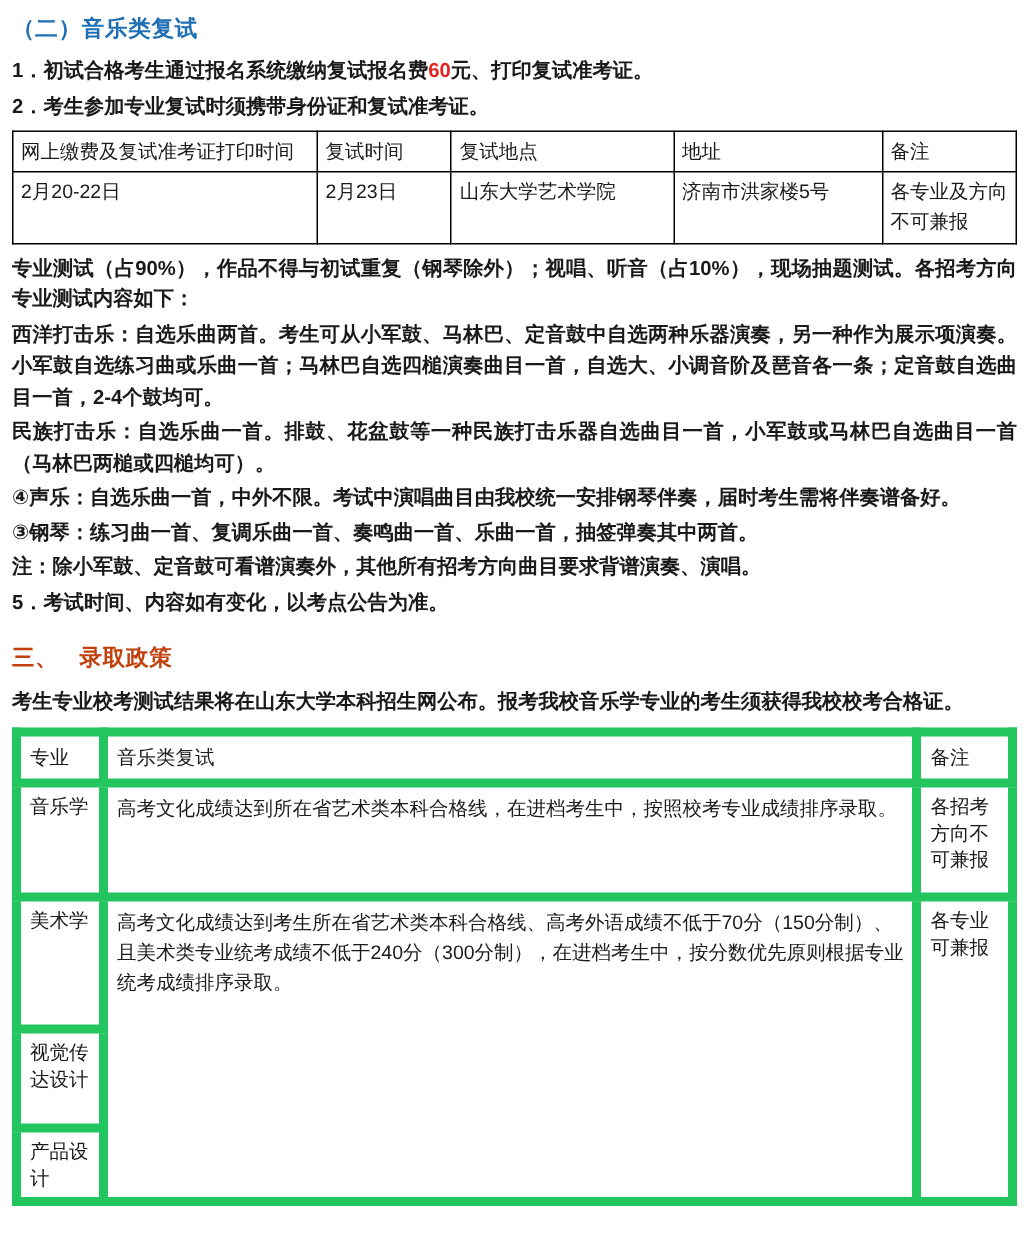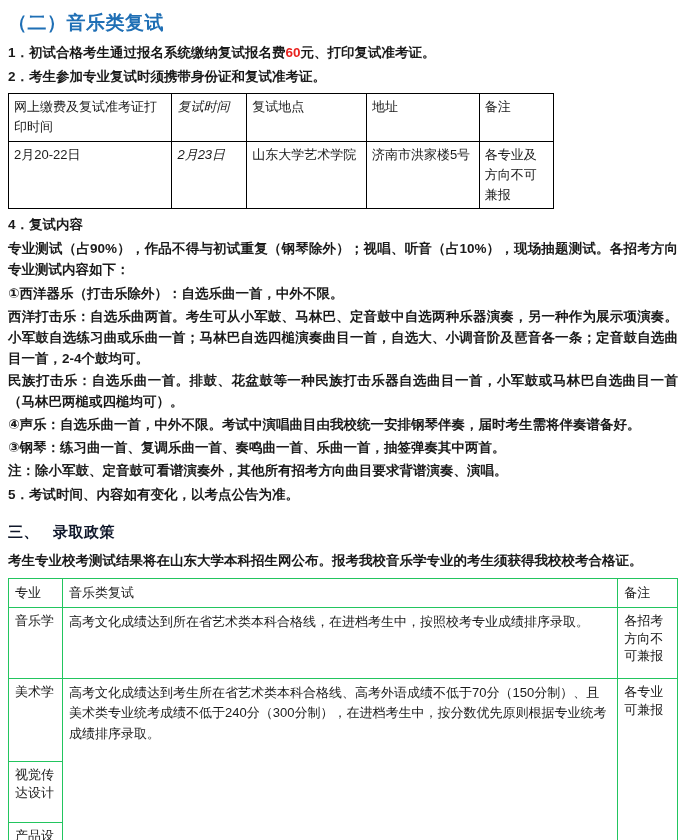--- a/index.html
+++ b/index.html
@@ -17,26 +17,26 @@
     overflow: hidden;
   }
   .page {
     width: 686px;
     padding: 6px 8px 0 8px;
     box-sizing: border-box;
   }
   .section-heading {
     color: #1f6fb5;
     font-weight: bold;
-    font-size: 19px;
+    font-size: 15px;
     margin: 2px 0 6px 0;
     letter-spacing: 0.5px;
   }
   .section-heading-2 {
-    color: #0f172a;
+    color: #c2410c;
     font-weight: bold;
     font-size: 15px;
     margin: 14px 0 8px 0;
     letter-spacing: 0.5px;
   }
   .heading-sep {
     display: inline-block;
     width: 14px;
   }
   .para {
@@ -54,46 +54,46 @@
   .bold {
     font-weight: bold;
   }
   .indent-para {
     margin: 2px 0;
     text-align: justify;
     text-indent: 0;
   }
   table.grid {
     border-collapse: collapse;
-    width: 546px;
+    width: 670px;
     margin: 5px 0 6px 0;
     font-size: 13px;
     padding-left: 22px;
   }
   table.grid td, table.grid th {
     border: 1px solid #000000;
     padding: 3px 5px;
     text-align: left;
     vertical-align: top;
     font-weight: normal;
   }
   .t1-c1 { width: 210px; }
-  .t1-c2 { width: 85px; font-style: italic; }
+  .t1-c2 { width: 85px; }
   .t1-c3 { width: 150px; }
   .t1-c4 { width: 140px; }
   .t1-c5 { width: 85px; }
 
   table.policy {
     border-collapse: collapse;
     width: 670px;
     margin: 6px 0 0 0;
     font-size: 13px;
   }
   table.policy td {
-    border: 1px solid #22c55e;
+    border: 6px solid #22c55e;
     padding: 4px 6px;
     vertical-align: top;
   }
   .p-c1 { width: 42px; }
   .p-c2 { width: 560px; }
   .p-c3 { width: 48px; }
   .p-major {
     line-height: 1.35;
   }
   .p-note {
@@ -135,29 +135,23 @@
       <tr>
         <td class="t1-c1">2月20-22日</td>
         <td class="t1-c2">2月23日</td>
         <td class="t1-c3">山东大学艺术学院</td>
         <td class="t1-c4">济南市洪家楼5号</td>
         <td class="t1-c5">各专业及方向不可兼报</td>
       </tr>
     </tbody>
   </table>
 
-  <div class="num-item">
-    <span>4．</span><span>复试内容</span>
-  </div>
 
   <div class="para bold">专业测试（占90%），作品不得与初试重复（钢琴除外）；视唱、听音（占10%），现场抽题测试。各招考方向专业测试内容如下：</div>
 
-  <div class="indent-para bold">
-    <span class="circ">①</span><span>西洋器乐（打击乐除外）：</span><span>自选乐曲一首，中外不限。</span>
-  </div>
   <div class="indent-para bold">西洋打击乐：自选乐曲两首。考生可从小军鼓、马林巴、定音鼓中自选两种乐器演奏，另一种作为展示项演奏。小军鼓自选练习曲或乐曲一首；马林巴自选四槌演奏曲目一首，自选大、小调音阶及琶音各一条；定音鼓自选曲目一首，2-4个鼓均可。</div>
 
   <div class="indent-para bold">民族打击乐：自选乐曲一首。排鼓、花盆鼓等一种民族打击乐器自选曲目一首，小军鼓或马林巴自选曲目一首（马林巴两槌或四槌均可）。</div>
 
   <div class="indent-para bold">
     <span class="circ">④</span><span>声乐：</span><span>自选乐曲一首，中外不限。考试中演唱曲目由我校统一安排钢琴伴奏，届时考生需将伴奏谱备好。</span>
   </div>
 
   <div class="indent-para bold">
     <span class="circ">③</span><span>钢琴：</span><span>练习曲一首、复调乐曲一首、奏鸣曲一首、乐曲一首，抽签弹奏其中两首。</span>

